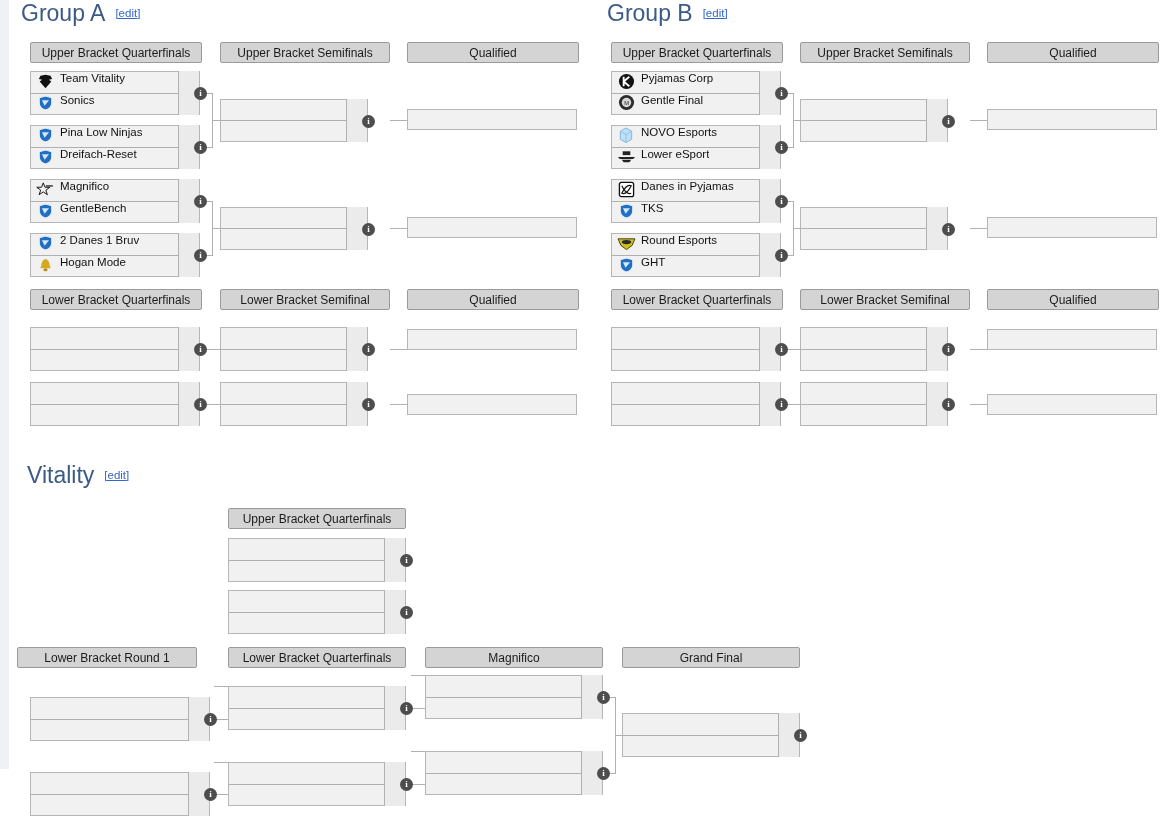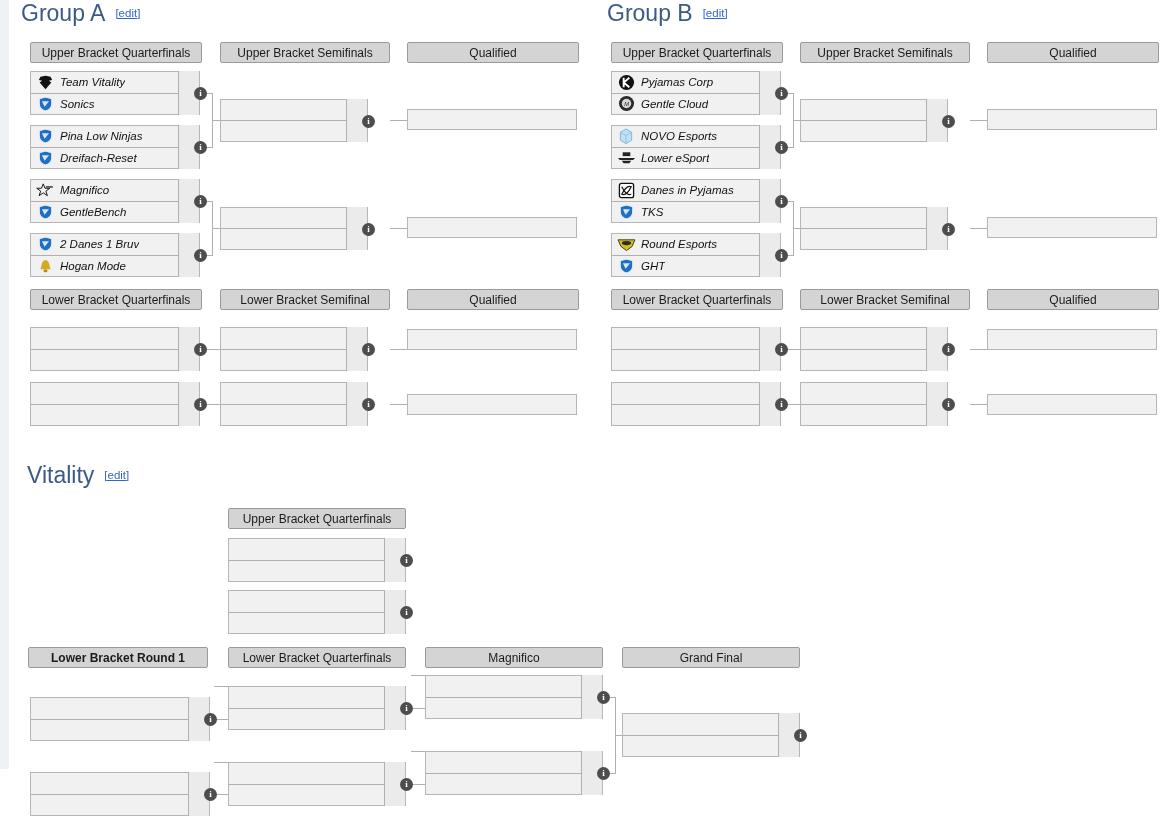--- a/index.html
+++ b/index.html
@@ -49,24 +49,23 @@
   .match {
     position: absolute;
     border: 1px solid #b6b6b6;
     background: #f1f1f1;
     display: flex;
     flex-direction: column;
   }
   .match .opp {
     flex: 1 1 0;
     display: flex;
-    align-items: center;
+    align-items: flex-start;
     position: relative;
     min-height: 0;
-    font-style: italic;
   }
   .match .opp.top { border-bottom: 1px solid #b0b0b0; }
   .match .logo {
     width: 22px; height: 18px;
     margin-left: 3px; margin-right: 4px;
     flex: 0 0 auto;
     display: flex; align-items: center; justify-content: center;
   }
   .match .tname {
     font-size: 11.5px;
@@ -325,21 +324,21 @@
       <span class="tname">Pyjamas Corp</span>
     </div>
     <div class="opp">
       <span class="logo">
         <svg width="17" height="17" viewBox="0 0 18 18">
             <circle cx="9" cy="9" r="8" fill="#2b2b2b"></circle>
             <circle cx="9" cy="9" r="5" fill="#d7d7d7"></circle>
             <text x="9" y="12" font-size="6" text-anchor="middle" fill="#222" font-family="Liberation Sans">M</text>
           </svg>
       </span>
-      <span class="tname">Gentle Cloud</span>
+      <span class="tname">Gentle Final</span>
     </div>
     <div class="scorecell"></div>
     <div class="info-badge" style="right:-8px; top:15px;">i</div>
   </div>
 
   <div class="match" style="left:602px; top:125px; width:170px; height:44px;">
     <div class="opp top">
       <span class="logo">
         <svg width="16" height="17" viewBox="0 0 16 18">
             <path d="M8 1 L14 4.5 L14 13 L8 16.5 L2 13 L2 4.5 Z" fill="#bfe0f5" stroke="#7fb4da" stroke-width="1"></path>
@@ -516,21 +515,21 @@
     <div class="opp top">
         <span class="tname"></span>
       </div>
     <div class="opp">
         <span class="tname"></span>
       </div>
     <div class="scorecell"></div>
     <div class="info-badge" style="right:-8px; top:15px;">i</div>
   </div>
 
-  <div class="round-hdr" style="left:19px; top:647px; width:180px;font-weight:bold;">Lower Bracket Round 1</div>
+  <div class="round-hdr" style="left:8px; top:647px; width:180px;">Lower Bracket Round 1</div>
   <div class="round-hdr" style="left:219px; top:647px; width:178px;">Lower Bracket Quarterfinals</div>
   <div class="round-hdr" style="left:416px; top:647px; width:178px;">Magnifico</div>
   <div class="round-hdr" style="left:613px; top:647px; width:178px;">Grand Final</div>
 
   <div class="match" style="left:21px; top:697px; width:180px; height:44px;">
     <div class="opp top">
         <span class="tname"></span>
       </div>
     <div class="opp">
         <span class="tname"></span>

